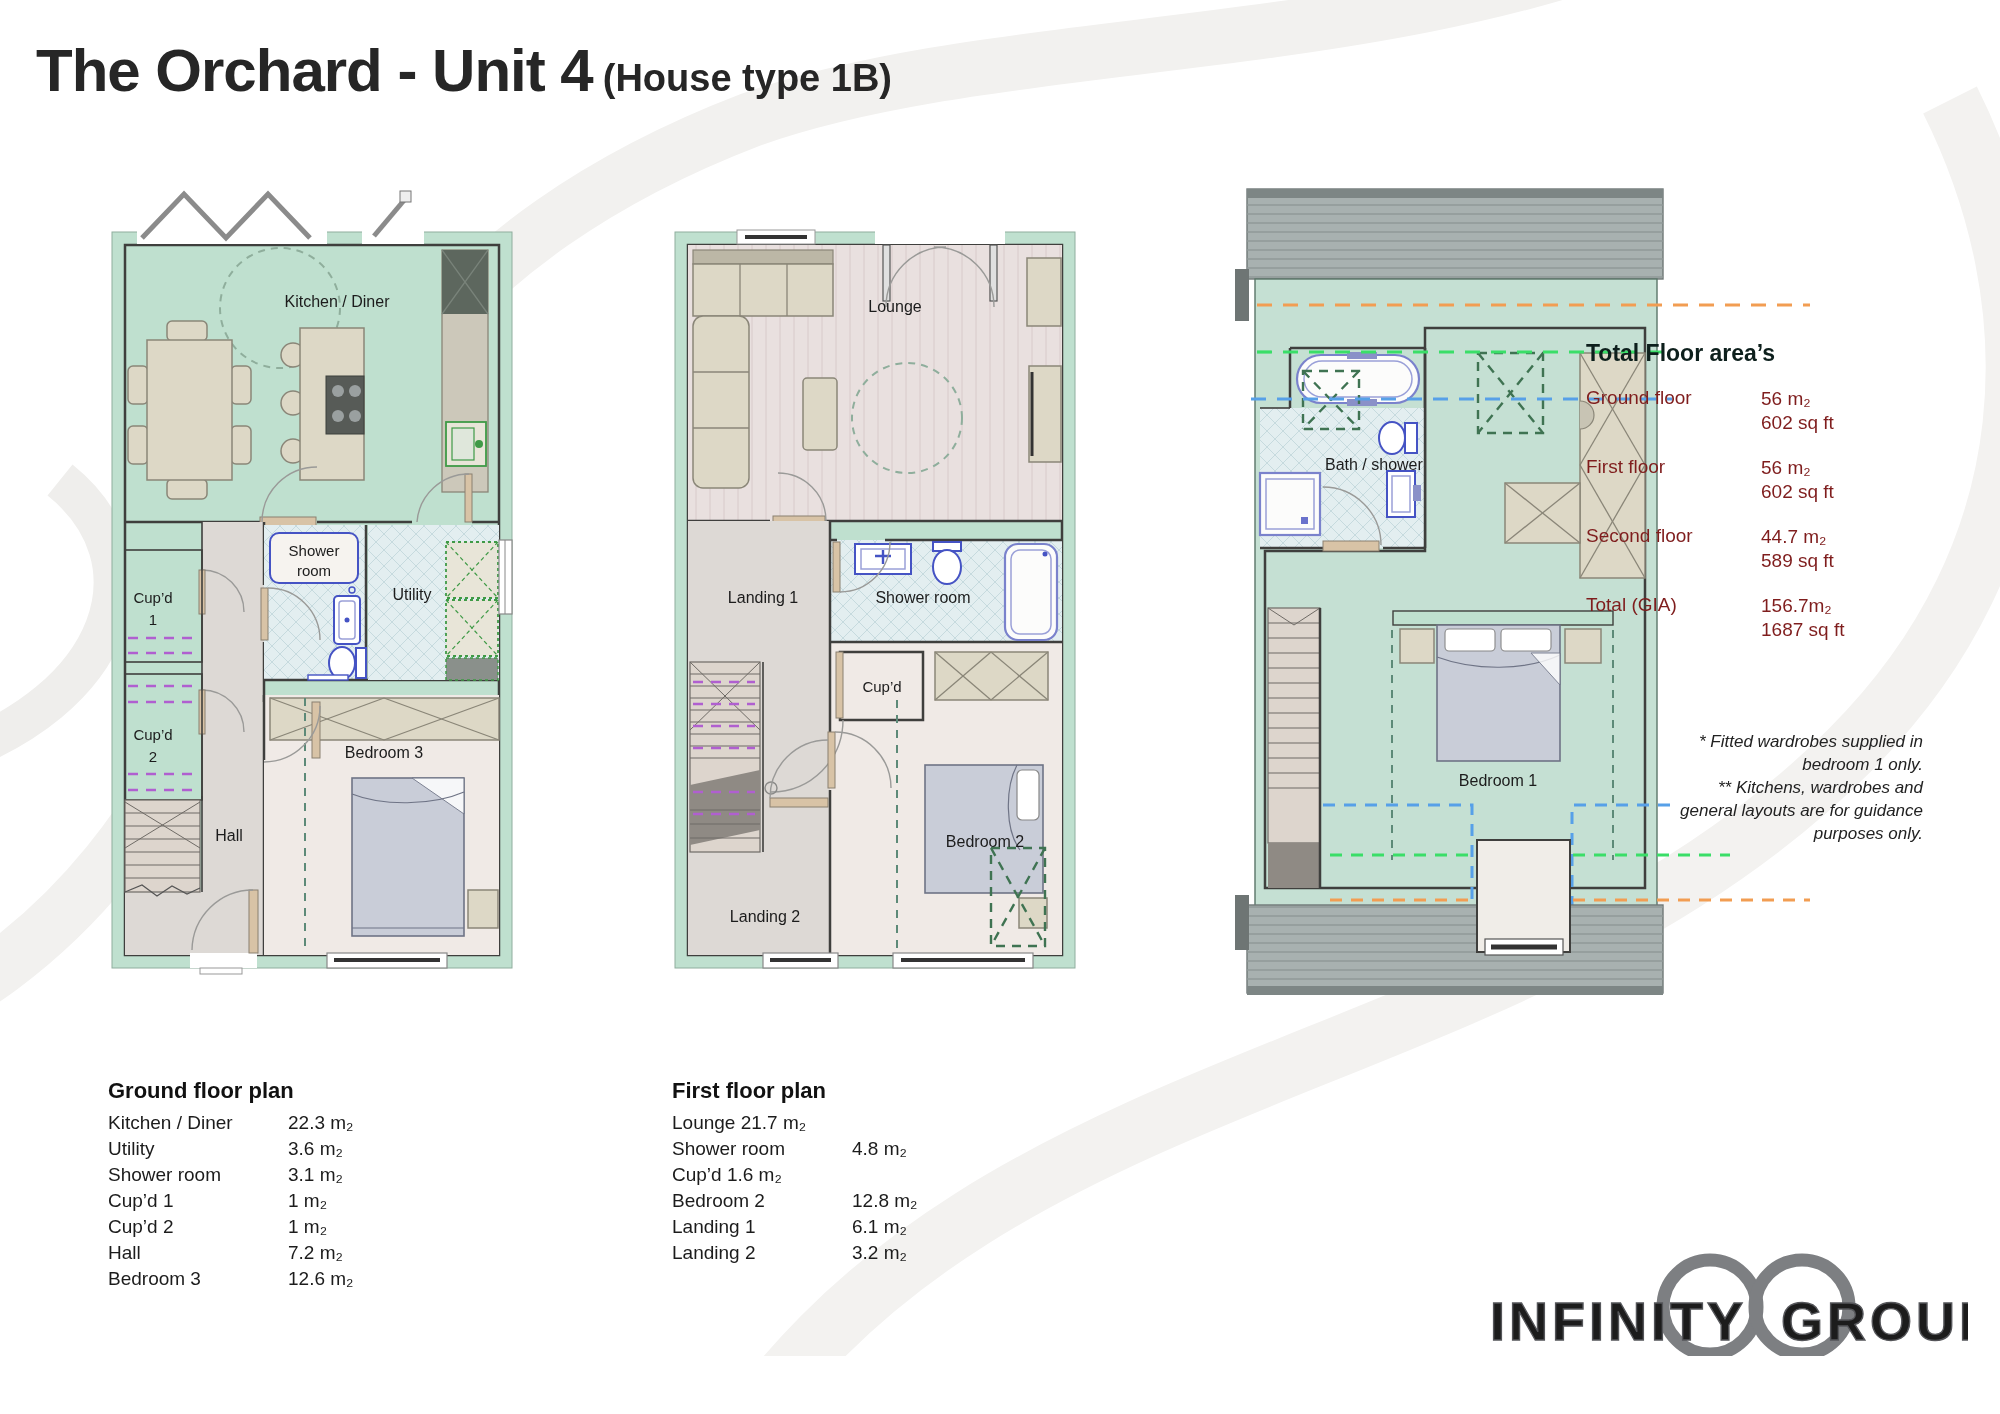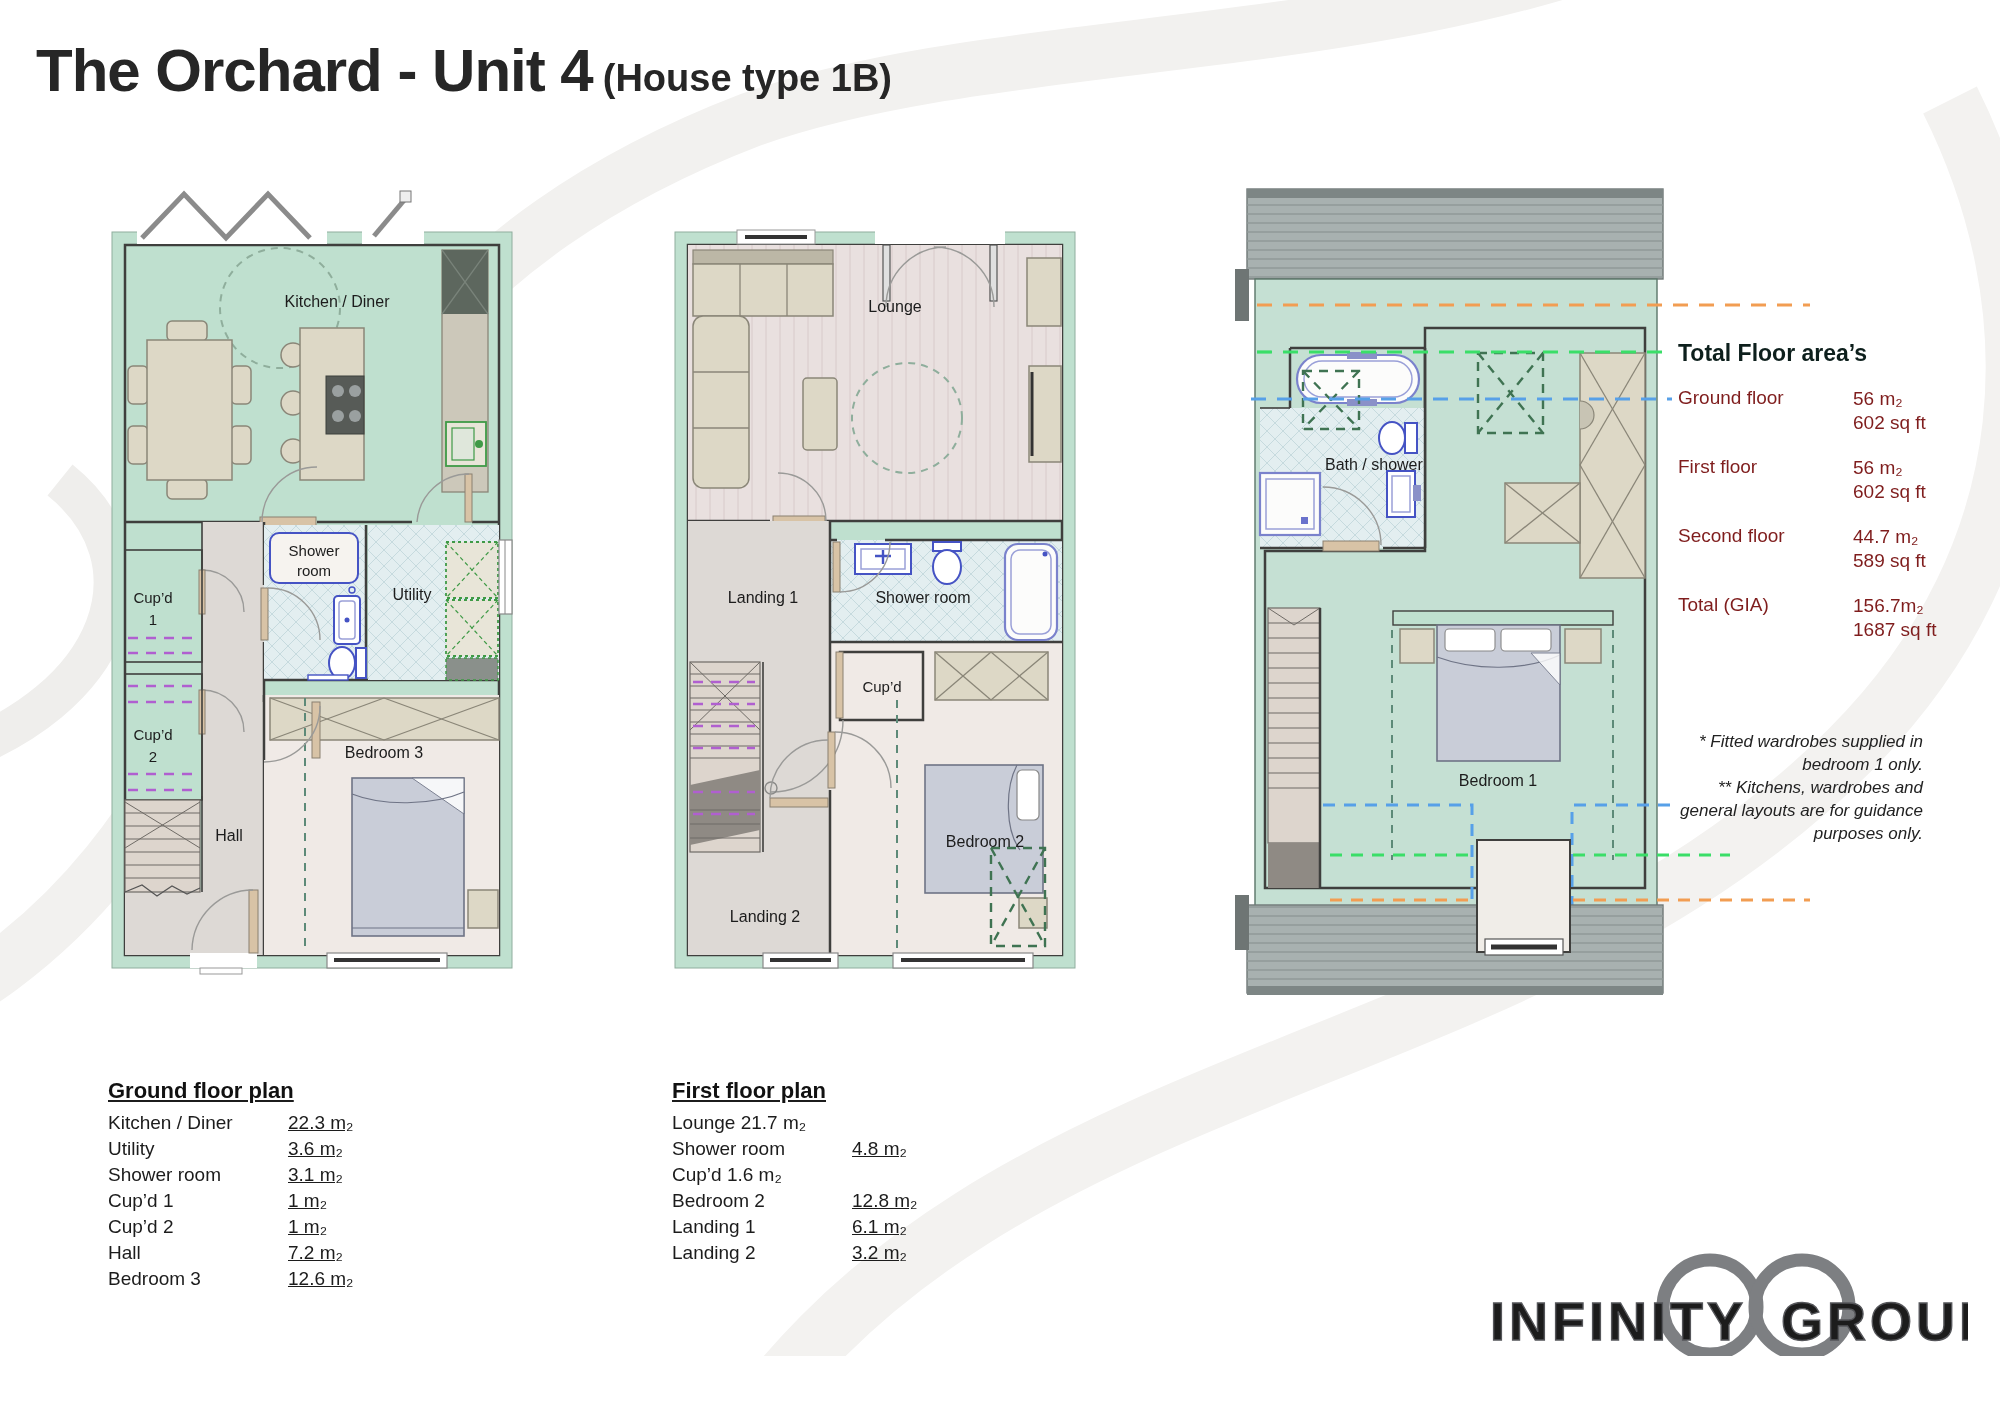--- a/index.html
+++ b/index.html
@@ -27,25 +27,25 @@
   .violetfx{fill:#fcfcfb;stroke:#7a82cc;stroke-width:2.2;}
   .greenfx{stroke:#3f9a46;stroke-width:1.8;fill:#e8e5d8;}
   .arc{stroke:#9a9a98;stroke-width:1.4;fill:none;}
   .leaf{fill:#d8c3a6;stroke:#8a8070;stroke-width:1;}
   .dashc{fill:none;stroke:#8fae9c;stroke-width:2;stroke-dasharray:7 6;}
   .tealdash{stroke:#5d8a78;stroke-width:2;stroke-dasharray:8 7;fill:none;}
   .purp{stroke:#b05fd0;stroke-width:2.6;stroke-dasharray:10 8;fill:none;}
   .tread{stroke:#6f6b66;stroke-width:1.1;}
   .rooflight{stroke:#3f7352;stroke-width:2.4;stroke-dasharray:9 7;fill:none;}
   
-  .table{z-index:5;text-decoration:underline;}
+  .table{z-index:5;}
   .table h3{margin:0 0 6px 0;font-size:22px;font-weight:bold;color:#111;}
   .trow{font-size:19px;line-height:26px;white-space:nowrap;}
   .tlabel{display:inline-block;width:180px;}
-  #totals{left:1678px;top:340px;width:290px;z-index:5;}
+  #totals{left:1586px;top:340px;width:290px;z-index:5;}
   #totals h3{margin:0 0 20px 0;font-size:23px;font-weight:bold;color:#0d1f1c;}
   .total-row{display:flex;margin-bottom:21px;font-size:19px;color:#7f1d1d;}
   .total-row .tot-label{flex:1;}
   .total-row .tot-vals{width:115px;line-height:24px;}
   #notes{left:1678px;top:730px;width:245px;z-index:5;font-size:17px;font-style:italic;line-height:23px;color:#222;text-align:right;}
   #notes p{margin:0;}
   
   #logo{left:1488px;top:1245px;z-index:5;}
   #logo text{font-weight:bold;letter-spacing:4px;}
 </style>

